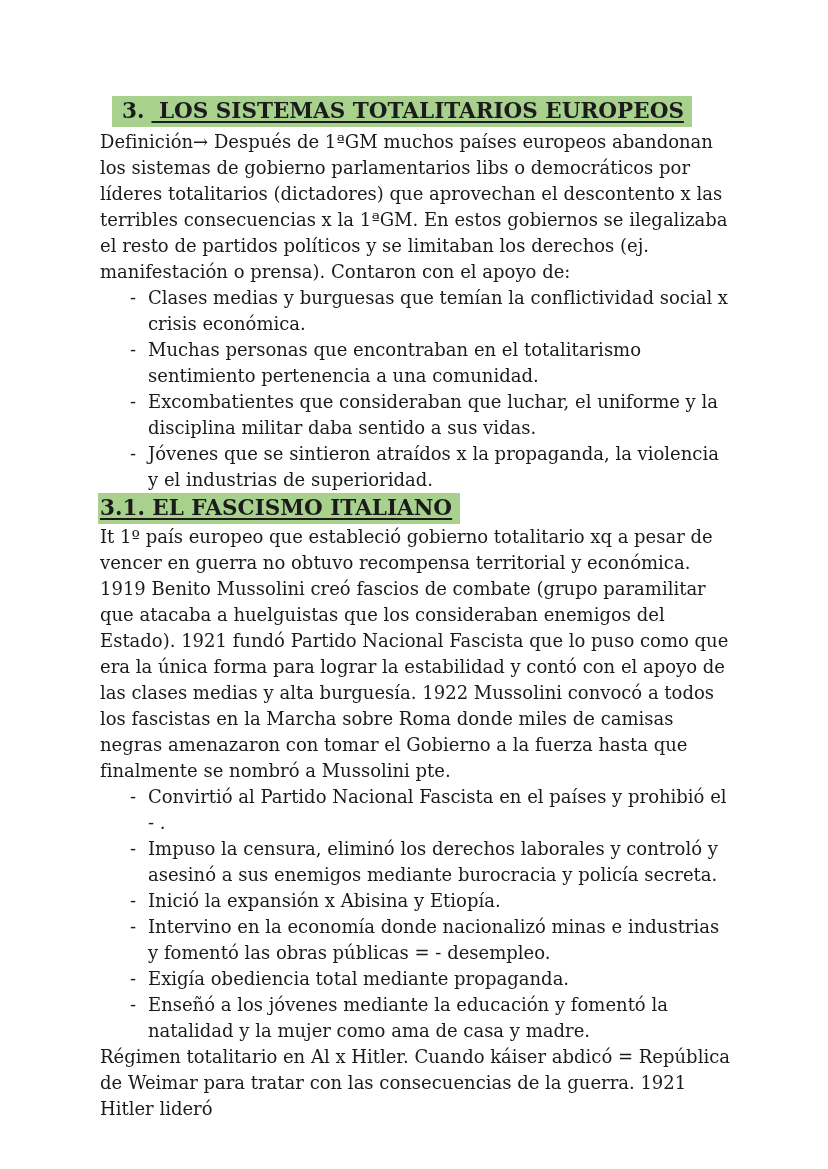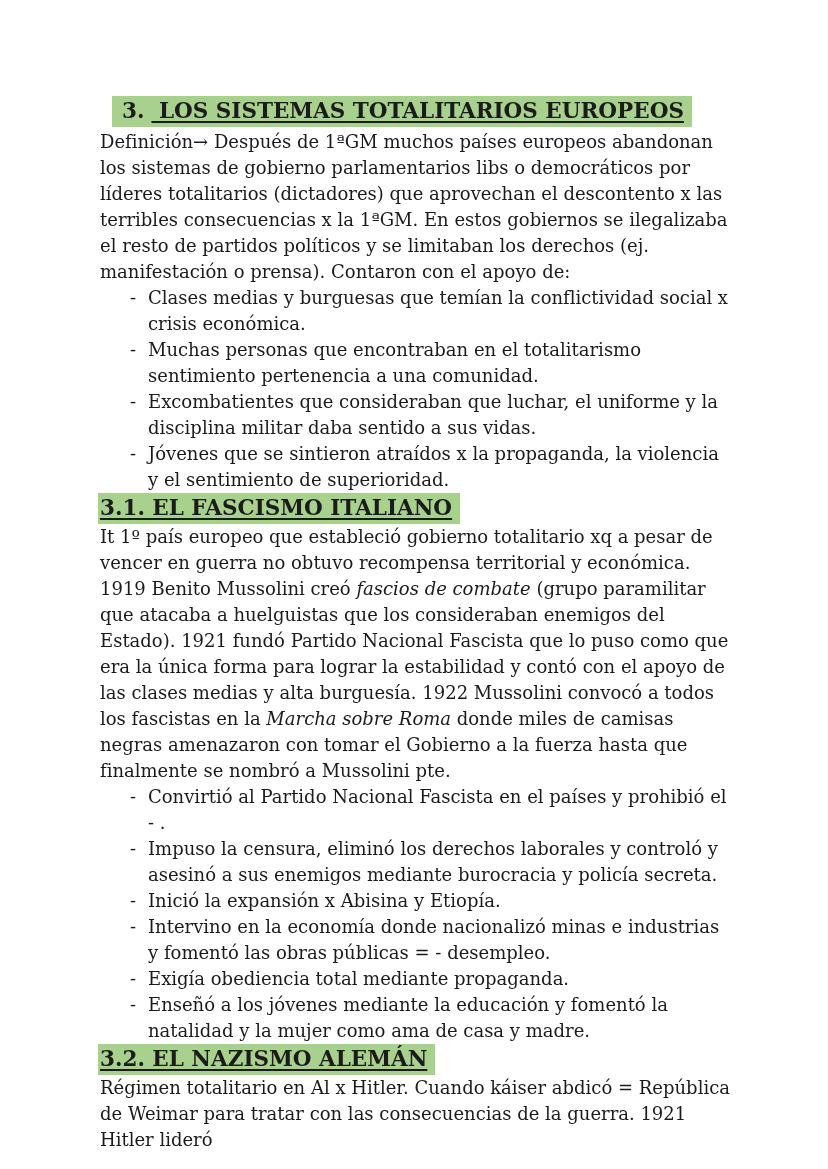--- a/index.html
+++ b/index.html
@@ -37,21 +37,21 @@
     text-underline-offset: 3px;
   }
   .h-num { margin-right: 7px; }
 
   
   .body-par {
     font-size: 18px;
     line-height: 26px;
     margin: 0;
   }
-  .run-italic { font-style: italic; }
+  .run-italic { }
 
   
   .dash-list {
     list-style: none;
     margin: 0;
     padding: 0 0 0 30px;
     font-size: 18px;
     line-height: 26px;
   }
   .dash-list li { display: flex; }
@@ -81,21 +81,21 @@
       <li>
         <span class="dash">-</span>
         <span class="btext">Muchas personas que encontraban en el totalitarismo sentimiento pertenencia a una comunidad.</span>
       </li>
       <li>
         <span class="dash">-</span>
         <span class="btext">Excombatientes que consideraban que luchar, el uniforme y la disciplina militar daba sentido a sus vidas.</span>
       </li>
       <li>
         <span class="dash">-</span>
-        <span class="btext">Jóvenes que se sintieron atraídos x la propaganda, la violencia y el sentimiento de superioridad.</span>
+        <span class="btext">Jóvenes que se sintieron atraídos x la propaganda, la violencia y el industrias de superioridad.</span>
       </li>
     </ul>
 
     <h2 class="sub-heading">
       <span class="hl"><span class="underlined">3.1. EL FASCISMO ITALIANO</span></span>
     </h2>
 
     <p class="body-par"><span>It 1º país europeo que estableció gobierno totalitario xq a pesar de vencer en guerra no obtuvo recompensa territorial y económica. 1919 Benito Mussolini creó </span><span class="run-italic">fascios de combate</span><span> (grupo paramilitar que atacaba a huelguistas que los consideraban enemigos del Estado). 1921 fundó Partido Nacional Fascista que lo puso como que era la única forma para lograr la estabilidad y contó con el apoyo de las clases medias y alta burguesía. 1922 Mussolini convocó a todos los fascistas en la </span><span class="run-italic">Marcha sobre Roma</span><span> donde miles de camisas negras amenazaron con tomar el Gobierno a la fuerza hasta que finalmente se nombró a Mussolini pte.</span></p>
 
 
@@ -119,20 +119,17 @@
       <li>
         <span class="dash">-</span>
         <span class="btext">Exigía obediencia total mediante propaganda.</span>
       </li>
       <li>
         <span class="dash">-</span>
         <span class="btext">Enseñó a los jóvenes mediante la educación y fomentó la natalidad y la mujer como ama de casa y madre.</span>
       </li>
     </ul>
 
-    <h2 class="sub-heading">
-      <span class="hl"><span class="underlined">3.2. EL NAZISMO ALEMÁN</span></span>
-    </h2>
 
     <p class="body-par"><span>Régimen totalitario en Al x Hitler. Cuando káiser abdicó = República de Weimar para tratar con las consecuencias de la guerra. 1921 Hitler lideró</span></p>
 
   </div>
 </div>
 
 </body></html>

